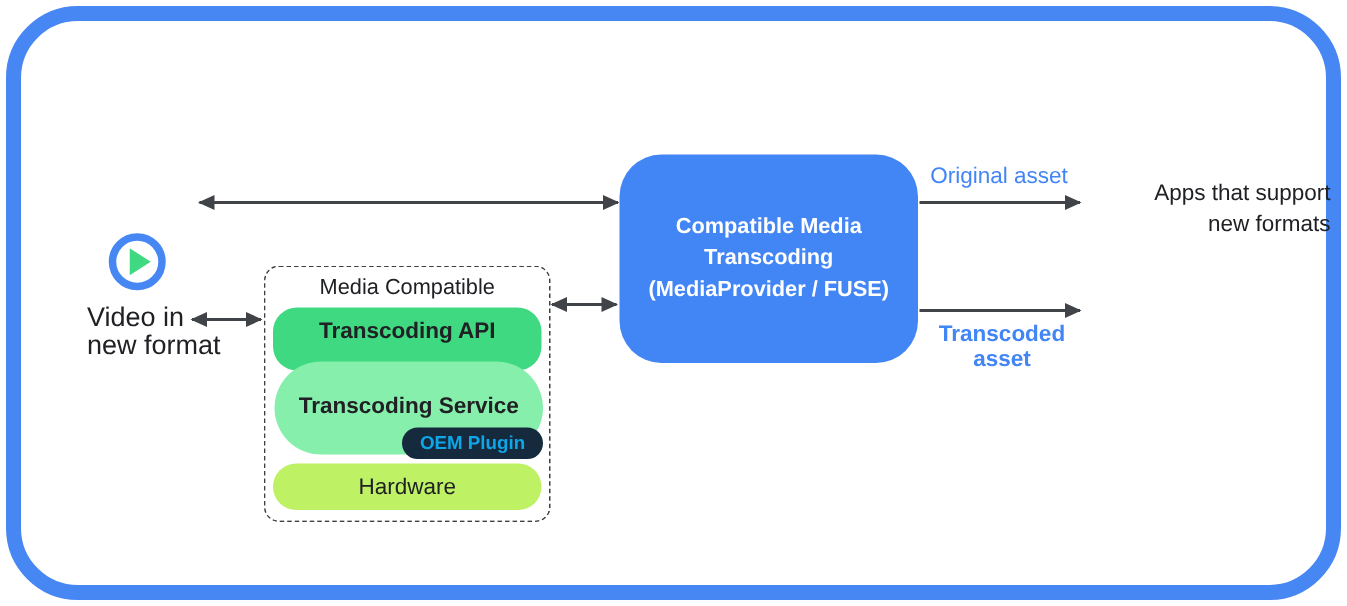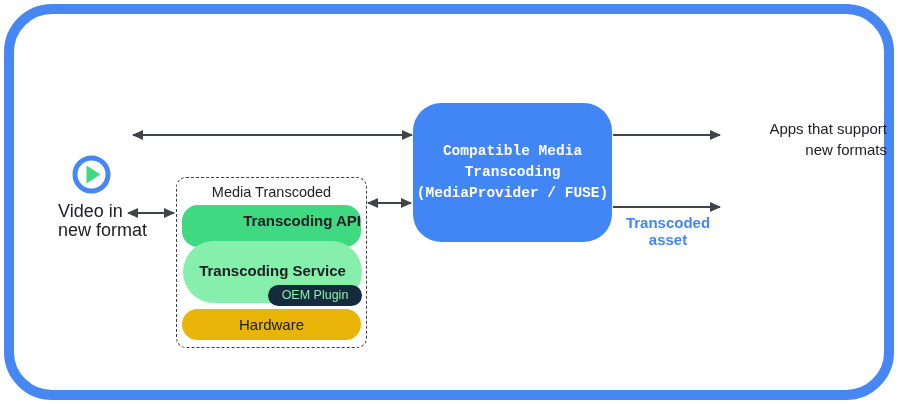--- a/index.html
+++ b/index.html
@@ -63,51 +63,50 @@
   }
   .pill{
     position:absolute;
     box-sizing:border-box;
     text-align:center;
     font-size:15px;
   }
   .pill-api{
     left:182px;top:205px;width:179px;height:42px;
     background:#3fd982;border-radius:16px;
-    line-height:31px;font-weight:bold;text-align:right;
+    line-height:31px;font-weight:bold;
   }
   .pill-service{
     left:183px;top:241px;width:179px;height:62px;
     background:#86efac;border-radius:31px;
     font-weight:bold;
   }
   .pill-service .svc-label{
     position:absolute;left:0;right:0;top:21px;
   }
   .pill-oem{
     left:268px;top:285px;width:94px;height:21px;
     background:#152b3d;border-radius:11px;
-    color:#86efac;font-weight:normal;font-size:12.5px;
+    color:#0ea5e9;font-weight:bold;font-size:12.5px;
     line-height:21px;
   }
   .pill-hardware{
     left:182px;top:309px;width:179px;height:31px;
-    background:#eab308;border-radius:16px;
+    background:#bef264;border-radius:16px;
     line-height:31px;
   }
 
   
   .transcoder{
     left:413px;top:103px;width:199px;height:139px;
     background:#4285f4;border-radius:28px;
     color:#ffffff;font-weight:bold;
     font-size:14.5px;line-height:21px;
     display:flex;align-items:center;justify-content:center;
     text-align:center;
-    font-family:Liberation Mono, monospace;
   }
 
   
   .asset-label{
     color:#4285f4;font-size:15px;text-align:center;
   }
   .target-label{
     font-size:15px;line-height:21px;text-align:left;
   }
 </style>
@@ -123,35 +122,36 @@
     <polygon points="14.5,10.5 28.5,19.5 14.5,28.5" fill="#3fd982"></polygon>
   </svg>
   <div class="abs pre source-label">Video in
 new format</div>
 
   <div class="arrow head-left head-right" style="left:133px;top:134px;width:279px;"></div>
   <div class="arrow head-left head-right" style="left:128px;top:212px;width:46px;"></div>
   <div class="arrow head-left head-right" style="left:368px;top:202px;width:43px;"></div>
 
   <div class="abs framework"></div>
-  <div class="abs framework-title">Media Transcoded</div>
+  <div class="abs framework-title">Media Compatible</div>
 
   <div class="pill pill-api">Transcoding API</div>
 
   <div class="pill pill-service">
     <span class="svc-label">Transcoding Service</span>
   </div>
   <div class="pill pill-oem">OEM Plugin</div>
 
   <div class="pill pill-hardware">Hardware</div>
 
   <div class="abs pre transcoder">Compatible Media
 Transcoding
 (MediaProvider / FUSE)</div>
 
+  <div class="abs asset-label" style="left:612px;top:109px;width:108px;">Original asset</div>
   <div class="arrow head-right" style="left:613px;top:134px;width:107px;"></div>
   <div class="abs pre target-label" style="left:737px;top:118px;width:150px;text-align:right;">Apps that support
 new formats</div>
 
   <div class="arrow head-right" style="left:613px;top:206px;width:107px;"></div>
   <div class="abs asset-label" style="left:605px;top:214px;width:126px;font-weight:bold;">Transcoded asset</div>
 
 </div>
 
 </body></html>

